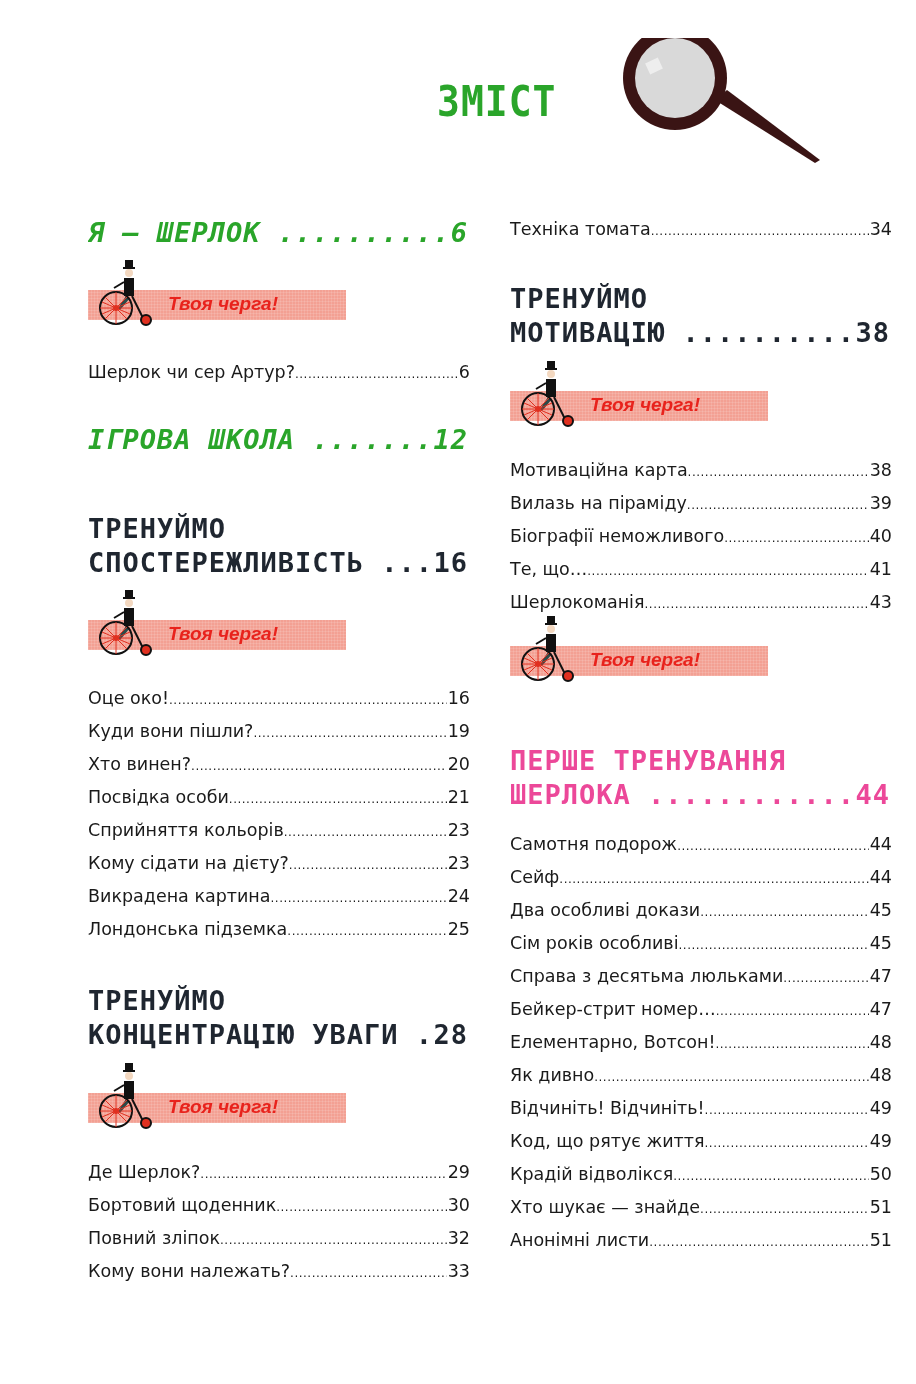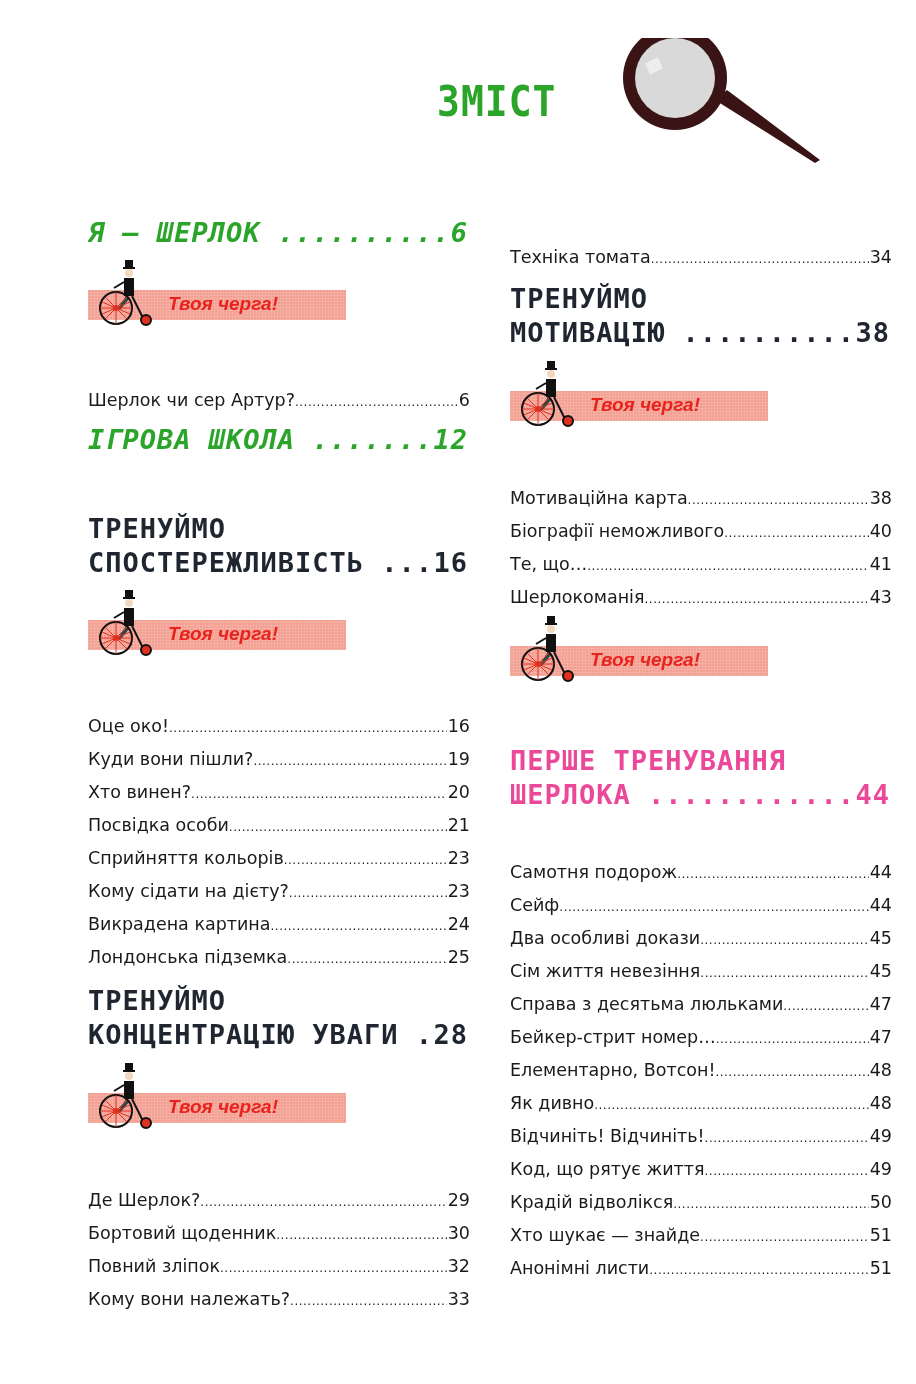--- a/index.html
+++ b/index.html
@@ -37,21 +37,21 @@
       background-image: repeating-linear-gradient(0deg, rgba(255,255,255,0.12) 0 1px, transparent 1px 3px),
                         repeating-linear-gradient(90deg, rgba(255,255,255,0.12) 0 1px, transparent 1px 3px);
     }
     .turn-label {
       position: absolute; left: 80px; top: 3px;
       font-family: Liberation Sans, sans-serif; font-style: italic; font-weight: bold;
       font-size: 19px; color: #e8221c;
     }
     .bike { position: absolute; left: 8px; top: -30px; width: 60px; height: 68px; }
 
-    .entries { position: absolute; left: 0; width: 382px; margin-top: 28px; }
+    .entries { position: absolute; left: 0; width: 382px; }
     .entry {
       display: flex; align-items: baseline; height: 33px;
       font-family: "DejaVu Sans", sans-serif; font-size: 17.5px; color: #1a1a1a; white-space: nowrap;
     }
     .entry .t { white-space: nowrap; }
     .entry .dots { flex: 1; overflow: hidden; white-space: nowrap; font-size: 12px; letter-spacing: 0.5px; }
     .entry .dots::after { content: "......................................................................................................................"; }
     .entry .p { padding-left: 1px; }
   </style>
 </head>
@@ -249,20 +249,25 @@
     <span class="turn-label">Твоя черга!</span>
   </div>
 
   <div class="entries" style="top:460px;">
     <div class="entry">
         <span class="t">Мотиваційна карта</span>
         <span class="dots"></span>
         <span class="p">38</span>
       </div>
     <div class="entry">
+        <span class="t">Вилазь на піраміду</span>
+        <span class="dots"></span>
+        <span class="p">39</span>
+      </div>
+    <div class="entry">
         <span class="t">Біографії неможливого</span>
         <span class="dots"></span>
         <span class="p">40</span>
       </div>
     <div class="entry">
         <span class="t">Те, що…</span>
         <span class="dots"></span>
         <span class="p">41</span>
       </div>
     <div class="entry">
@@ -299,21 +304,21 @@
         <span class="t">Сейф</span>
         <span class="dots"></span>
         <span class="p">44</span>
       </div>
     <div class="entry">
         <span class="t">Два особливі докази</span>
         <span class="dots"></span>
         <span class="p">45</span>
       </div>
     <div class="entry">
-        <span class="t">Сім життя невезіння</span>
+        <span class="t">Сім років особливі</span>
         <span class="dots"></span>
         <span class="p">45</span>
       </div>
     <div class="entry">
         <span class="t">Справа з десятьма люльками</span>
         <span class="dots"></span>
         <span class="p">47</span>
       </div>
     <div class="entry">
         <span class="t">Бейкер-стрит номер…</span>

